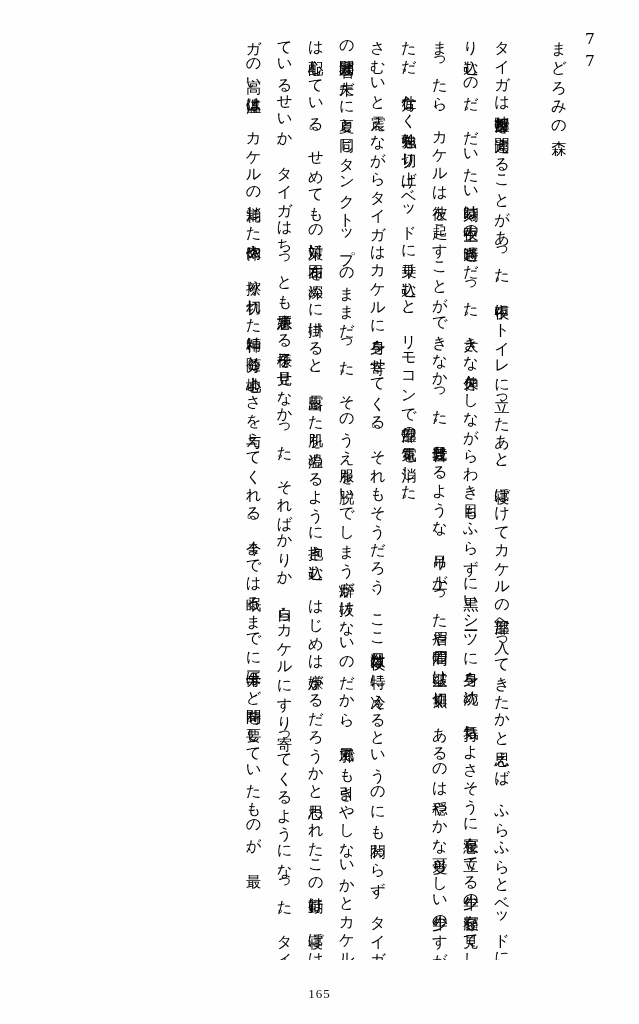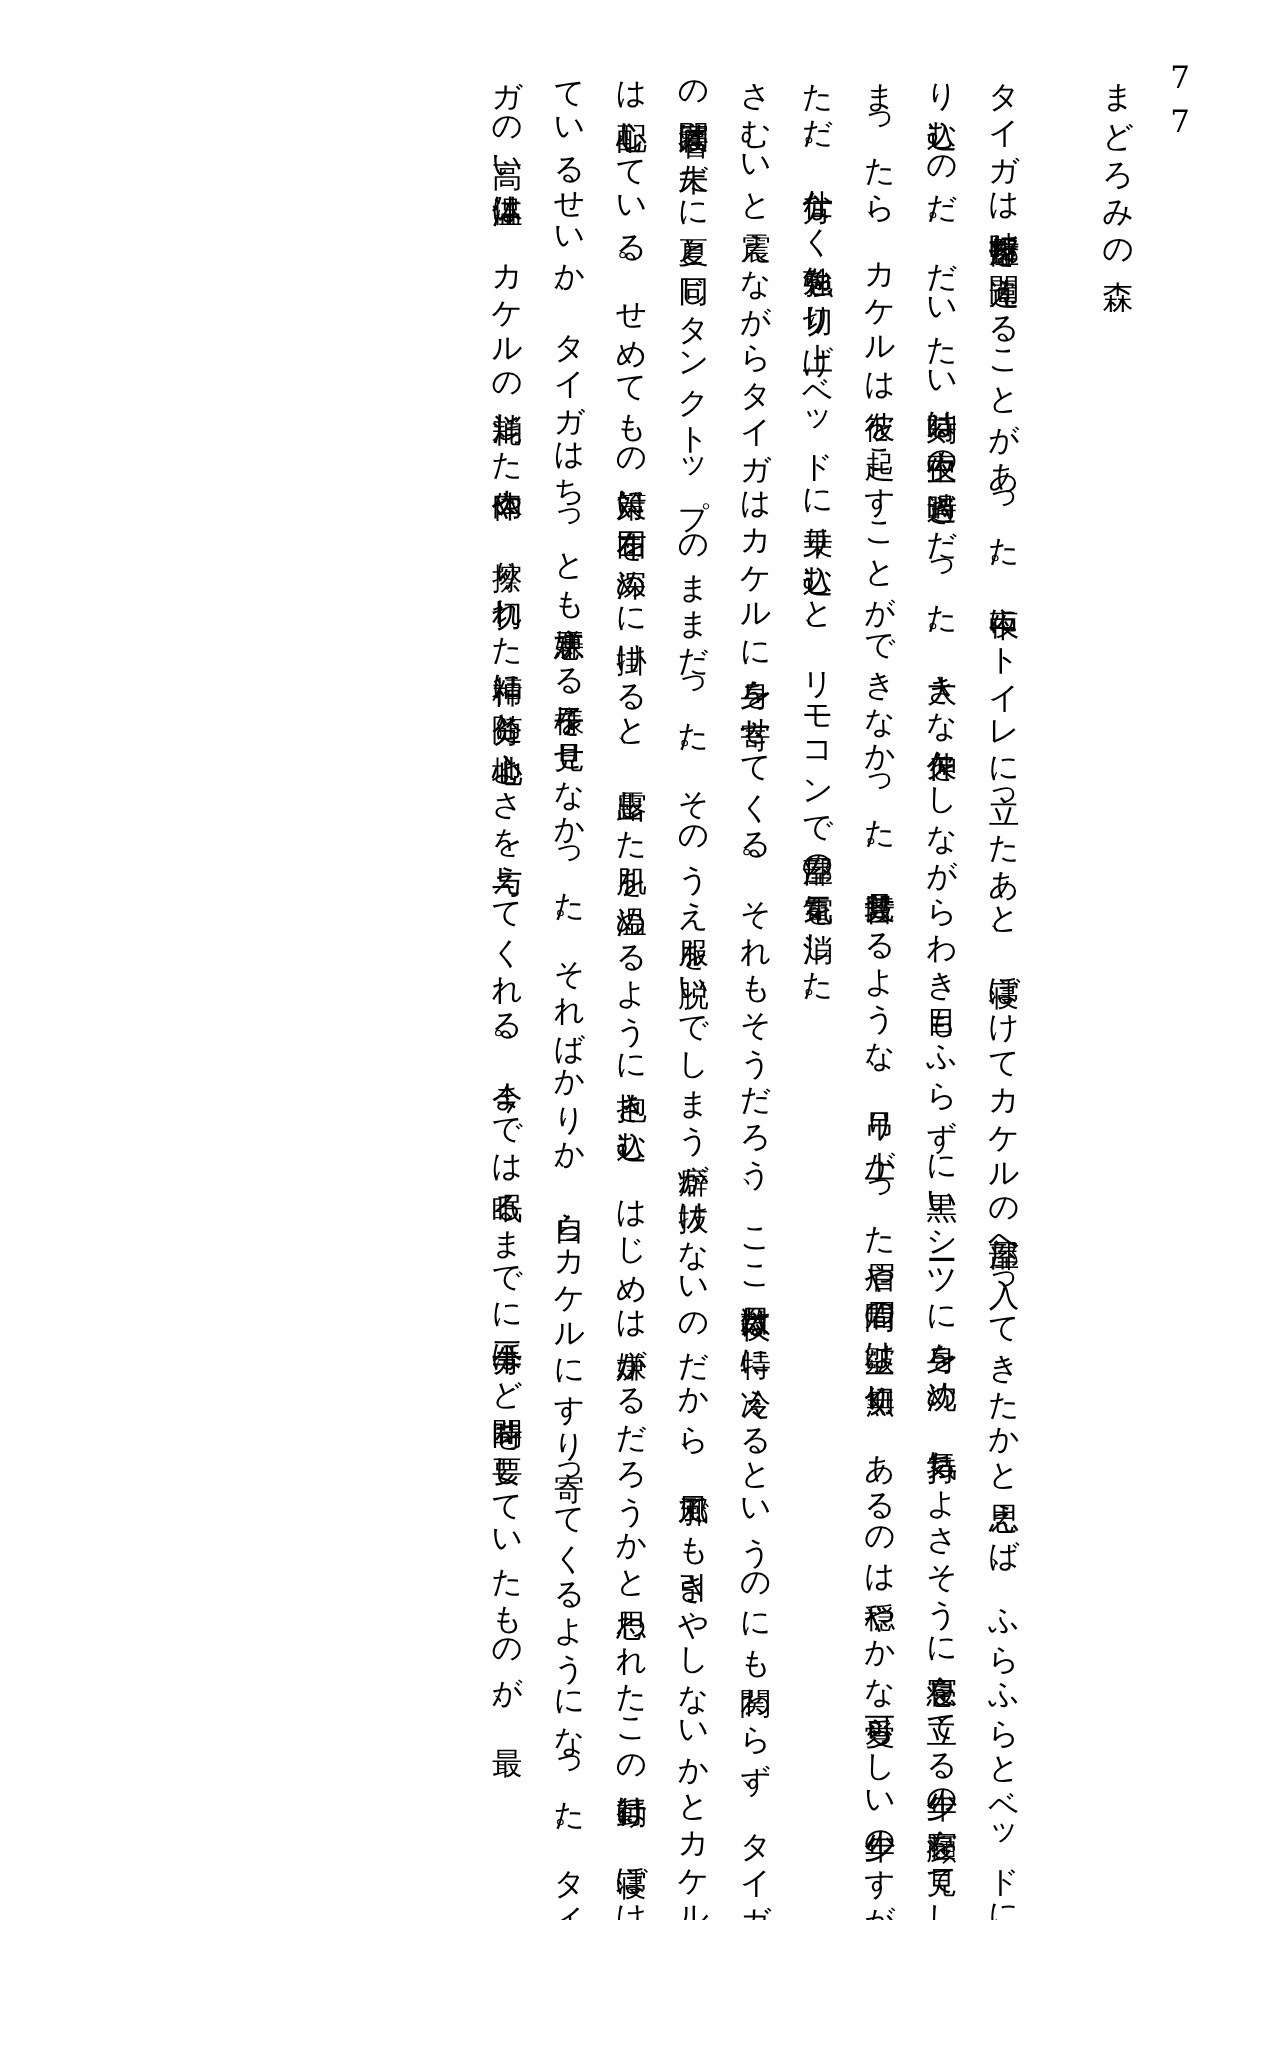--- a/index.html
+++ b/index.html
@@ -91,14 +91,15 @@
       <span class="chapter-title">まどろみの森</span>
     </div>
     <div class="body-col">
       <span class="para">タイガは時折部屋を間違えることがあった。夜中にトイレに立ったあと、寝ぼけてカケルの部屋へ入ってきたかと思えば、ふらふらとベッドに潜り込むのだ。だいたい時刻は夜中の一時過ぎだった。大きな欠伸をしながらわき目もふらずに黒いシーツに身を沈め、気持ちよさそうに寝息を立てる少年の寝顔を見てしまったら、カケルは彼を起こすことができなかった。普段見せるような、吊り上がった眉や眉間の皺は一切無く、あるのは穏やかな可愛らしい少年のすがただ。仕方なく勉強を切り上げベッドに乗り込むと、リモコンで部屋の電気を消した。</span>
     </div>
     <div class="body-col">
       <span class="para">さむいと震えながらタイガはカケルに身を寄せてくる。それもそうだろう、ここ数日夜は特に冷えるというのにも関わらず、タイガの寝間着は未だに夏と同じタンクトップのままだった。そのうえ服を脱いでしまう癖が抜けないのだから、風邪でも引きやしないかとカケルは心配している。せめてもの対策に布団を深めに掛けると、露出した肌を温めるように抱き込む。はじめは嫌がるだろうかと思われたこの行動は、寝ぼけているせいか、タイガはちっとも嫌悪する様子を見せなかった。そればかりか、自らカケルにすり寄ってくるようになった。タイガの高い体温は、カケルの消耗した肉体や、擦り切れた精神に随分と心地よさを与えてくれる。今までは眠るまでに三十分ほど時間を要していたものが、最</span>
     </div>
   </div>
 
+  <div class="folio">165</div>
 
 </div>
 
 </body></html>

